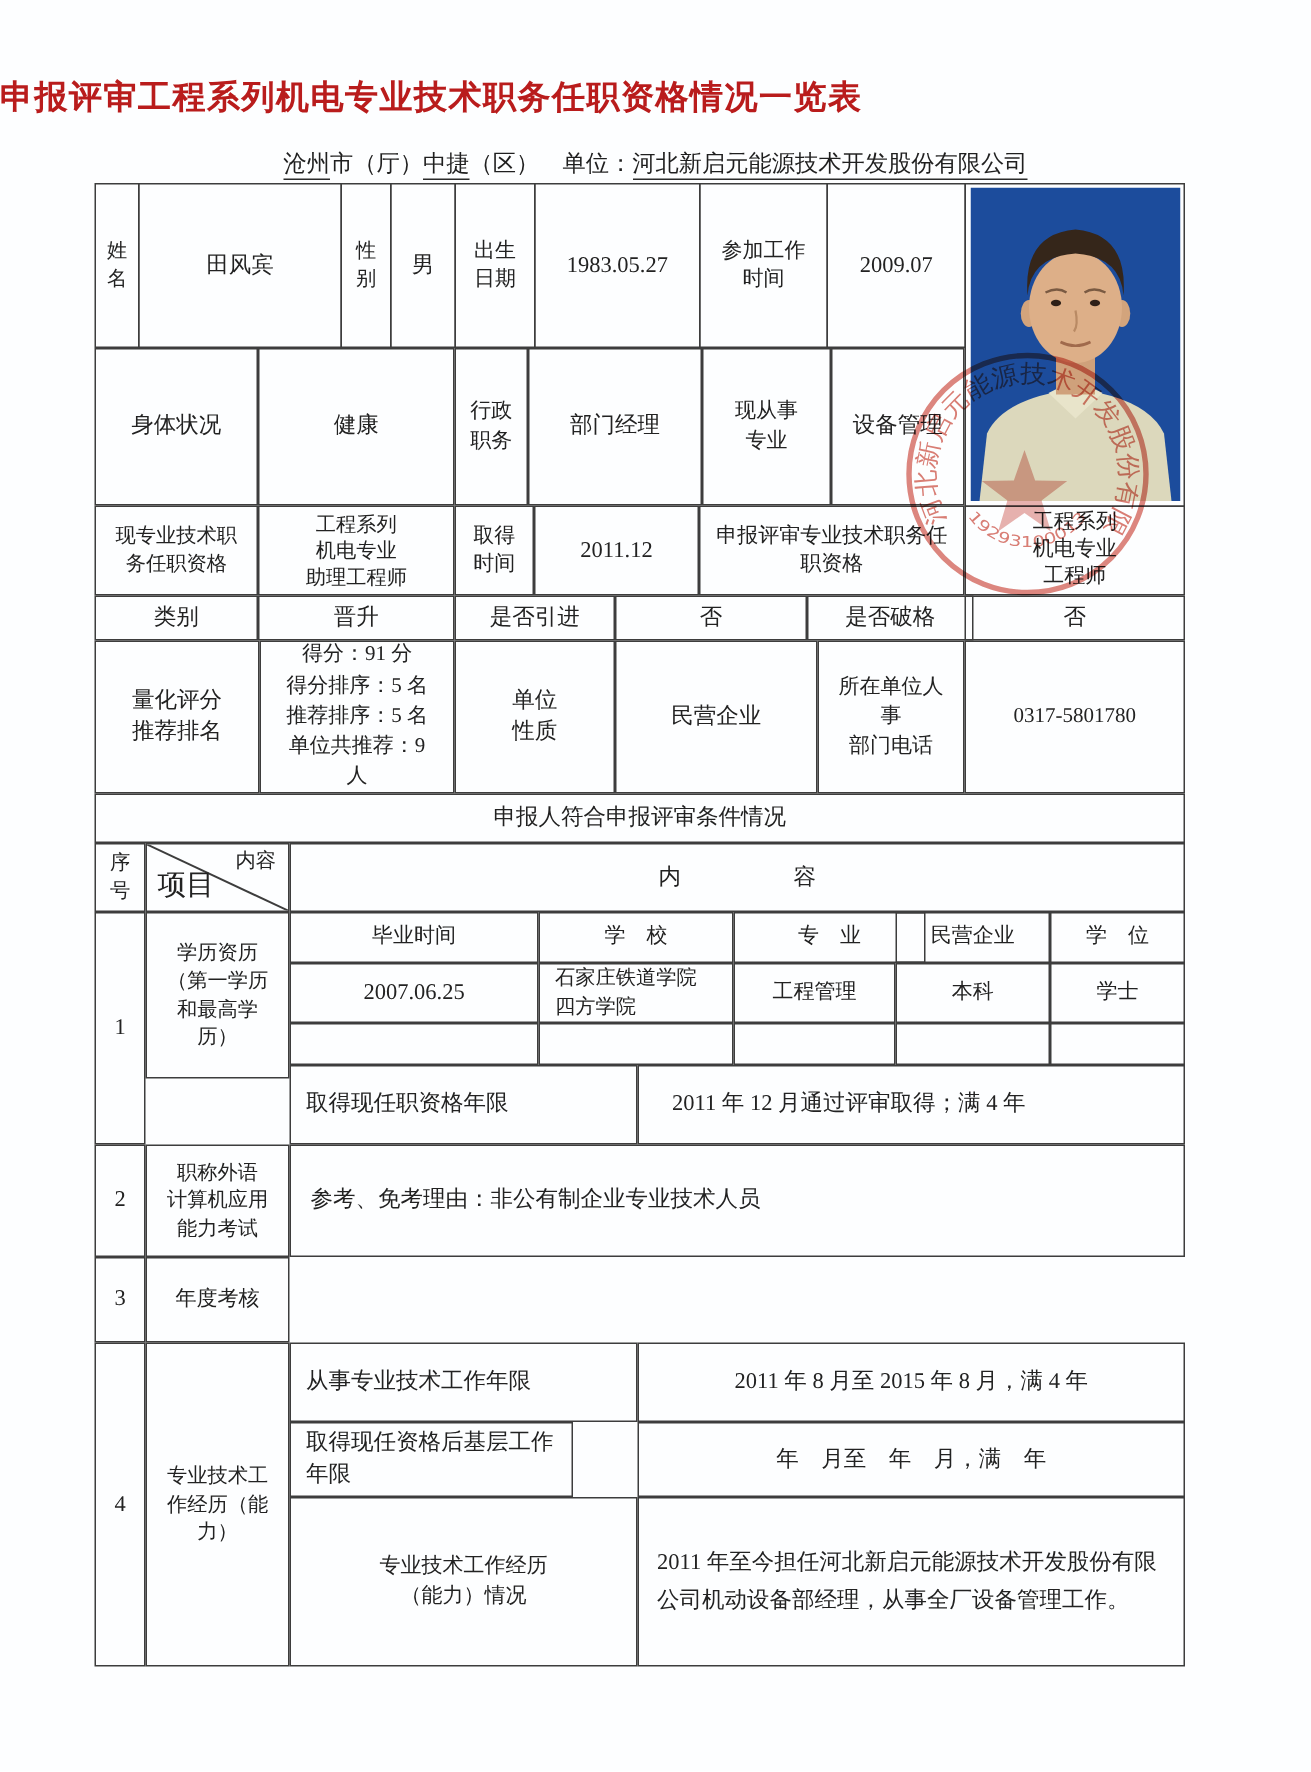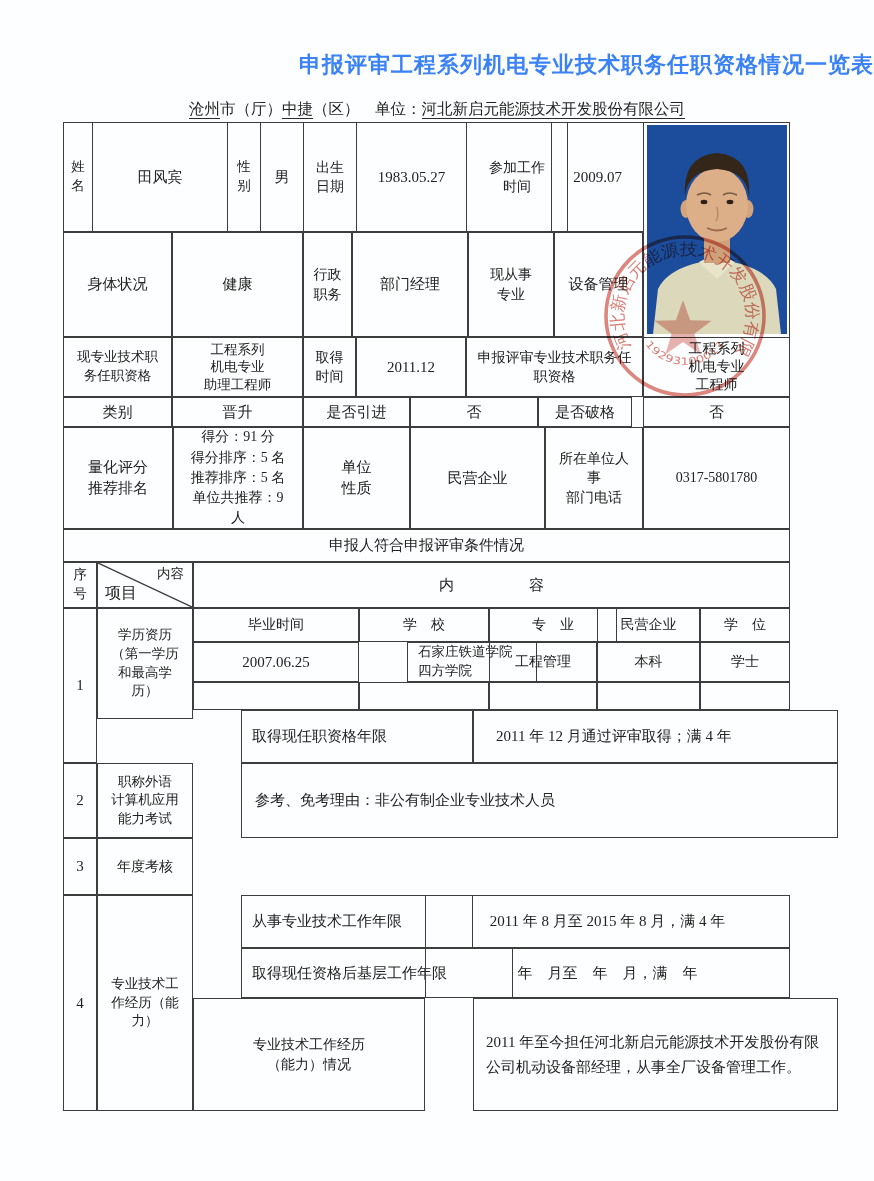--- a/index.html
+++ b/index.html
@@ -1,31 +1,31 @@
 <!DOCTYPE html>
 <html><head>
 <meta charset="utf-8">
 <style>
   html,body{margin:0;padding:0;background:#ffffff;}
   .page{position:relative;width:874px;height:1181px;background:#fdfeff;
         font-family:"Liberation Serif","DejaVu Serif",serif;color:#212121;overflow:hidden;}
-  .title{position:absolute;left:0;top:50px;width:100%;text-align:right;
-         font-size:22px;font-weight:bold;letter-spacing:1px;color:#3b82f6;}
+  .title{position:absolute;left:0;top:50px;width:100%;text-align:left;
+         font-size:22px;font-weight:bold;letter-spacing:1px;color:#b91c1c;}
   .subtitle{position:absolute;left:0;top:99px;width:100%;text-align:center;font-size:15.5px;color:#1f1f1f;}
   .u{border-bottom:1.5px solid #2a2a2a;padding-bottom:1px;}
   .c{position:absolute;box-sizing:border-box;border:1px solid #3d3d3d;
      display:flex;align-items:center;justify-content:center;text-align:center;
      white-space:pre-line;font-size:15px;line-height:1.38;color:#222;}
-  .left{justify-content:flex-start;text-align:left;padding:2px 10px;margin-left:48px;}
+  .left{justify-content:flex-start;text-align:left;padding:2px 10px;}
   .padL{padding-left:14px;padding-right:8px;}
   .s14{font-size:14px;}
   .s13{font-size:13.5px;}
   .diag-svg{position:absolute;left:0;top:0;width:100%;height:100%;}
   .diag-a{position:absolute;right:8px;top:2px;font-size:13.5px;}
-  .diag-b{position:absolute;left:7px;bottom:3px;font-size:16px;}
+  .diag-b{position:absolute;left:7px;bottom:3px;font-size:19px;}
   .photo{position:absolute;left:647px;top:125px;width:140px;height:209px;}
   .seal{position:absolute;left:595px;top:226px;width:180px;height:180px;
         mix-blend-mode:multiply;opacity:.85;pointer-events:none;z-index:5;}
 </style>
 </head>
 <body>
 
 <div class="page">
 
   <div class="title">申报评审工程系列机电专业技术职务任职资格情况一览表</div>
@@ -34,21 +34,21 @@
 
   <div class="c s13" style="left:63px;top:122px;width:30px;height:110px">姓
 名</div>
   <div class="c" style="left:92px;top:122px;width:136px;height:110px">田风宾</div>
   <div class="c s13" style="left:227px;top:122px;width:34px;height:110px">性
 别</div>
   <div class="c" style="left:260px;top:122px;width:44px;height:110px">男</div>
   <div class="c s14" style="left:303px;top:122px;width:54px;height:110px">出生
 日期</div>
   <div class="c" style="left:356px;top:122px;width:111px;height:110px">1983.05.27</div>
-  <div class="c s14" style="left:466px;top:122px;width:102px;height:110px">参加工作
+  <div class="c s14" style="left:466px;top:122px;width:86px;height:110px">参加工作
 时间</div>
   <div class="c" style="left:551px;top:122px;width:93px;height:110px">2009.07</div>
   <div class="c" style="left:643px;top:122px;width:147px;height:216px"></div>
 
   <svg class="photo" viewBox="0 0 140 209">
     <rect x="0" y="0" width="140" height="209" fill="#1c4c9c"></rect>
     <path d="M6,209 L11,164 Q19,147 46,139 L70,133 L94,139 Q121,147 129,164 L134,209 Z" fill="#dcd8bc"></path>
     <path d="M52,137 L70,154 L88,137 L80,133 L60,133 Z" fill="#e8e4ca"></path>
     <rect x="57" y="108" width="26" height="30" fill="#cfa17b"></rect>
     <ellipse cx="39" cy="84" rx="5.5" ry="9" fill="#d3a47c"></ellipse>
@@ -83,21 +83,21 @@
   <div class="c s14" style="left:466px;top:337px;width:177px;height:60px">申报评审专业技术职务任
 职资格</div>
   <div class="c s14" style="left:643px;top:337px;width:147px;height:60px;line-height:1.3">工程系列
 机电专业
 工程师</div>
 
   <div class="c" style="left:63px;top:397px;width:109px;height:30px">类别</div>
   <div class="c" style="left:172px;top:397px;width:131px;height:30px">晋升</div>
   <div class="c" style="left:303px;top:397px;width:107px;height:30px">是否引进</div>
   <div class="c" style="left:410px;top:397px;width:128px;height:30px">否</div>
-  <div class="c" style="left:538px;top:397px;width:94px;height:30px">是否破格</div>
+  <div class="c" style="left:538px;top:397px;width:111px;height:30px">是否破格</div>
   <div class="c" style="left:643px;top:397px;width:147px;height:30px">否</div>
 
   <div class="c" style="left:63px;top:427px;width:110px;height:102px">量化评分
 推荐排名</div>
   <div class="c s14" style="left:173px;top:427px;width:130px;height:102px;line-height:1.45">得分：91 分
 得分排序：5 名
 推荐排序：5 名
 单位共推荐：9
 人</div>
   <div class="c" style="left:303px;top:427px;width:107px;height:102px">单位
@@ -159,21 +159,21 @@
   <div class="c s14" style="left:97px;top:838px;width:96px;height:57px">年度考核</div>
 
   <div class="c" style="left:63px;top:895px;width:34px;height:216px">4</div>
   <div class="c s13" style="left:97px;top:895px;width:96px;height:216px">专业技术工
 作经历（能
 力）</div>
 
   <div class="c left" style="left:193px;top:895px;width:232px;height:53px">从事专业技术工作年限</div>
   <div class="c" style="left:425px;top:895px;width:365px;height:53px">2011 年 8 月至 2015 年 8 月，满 4 年</div>
 
-  <div class="c left" style="left:193px;top:948px;width:272px;height:50px">取得现任资格后基层工作年限</div>
+  <div class="c left" style="left:193px;top:948px;width:189px;height:50px">取得现任资格后基层工作年限</div>
   <div class="c" style="left:425px;top:948px;width:365px;height:50px">年　月至　年　月，满　年</div>
 
   <div class="c s14" style="left:193px;top:998px;width:232px;height:113px">专业技术工作经历
 （能力）情况</div>
   <div class="c left" style="left:425px;top:998px;width:365px;height:113px;padding:10px 12px;line-height:1.65;align-items:center">2011 年至今担任河北新启元能源技术开发股份有限公司机动设备部经理，从事全厂设备管理工作。</div>
 
   <svg class="seal" viewBox="0 0 180 180">
     <circle cx="90" cy="90" r="79" fill="none" stroke="#d0584c" stroke-width="3.6" opacity="0.85"></circle>
     <path id="sealTextArc" d="M 39,126 A 62,62 0 1 1 141,126" fill="none"></path>
     <path id="sealCodeArc" d="M 48,115 A 49,49 0 0 0 132,115" fill="none"></path>

